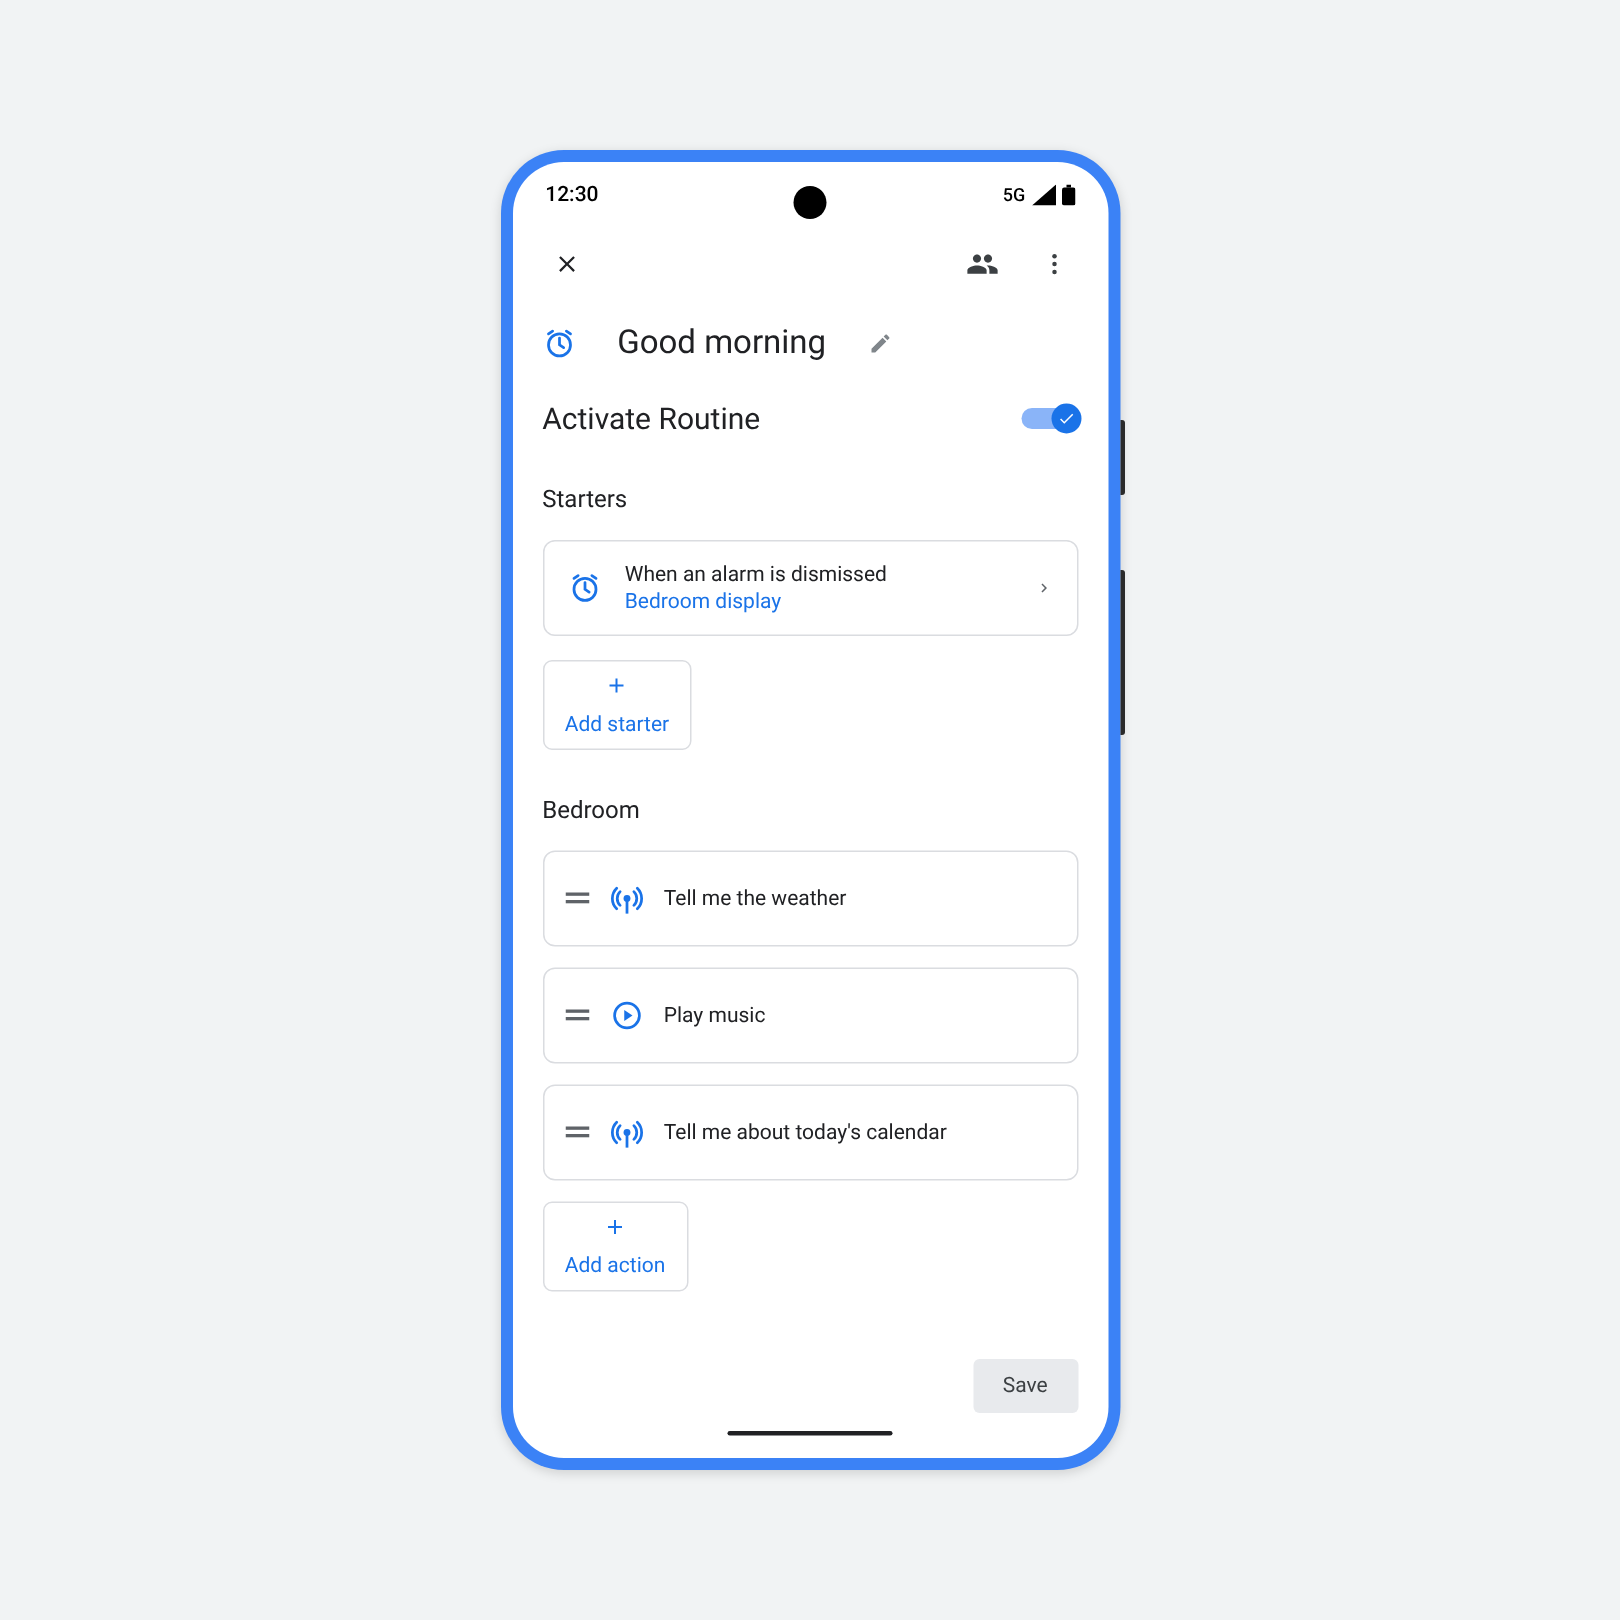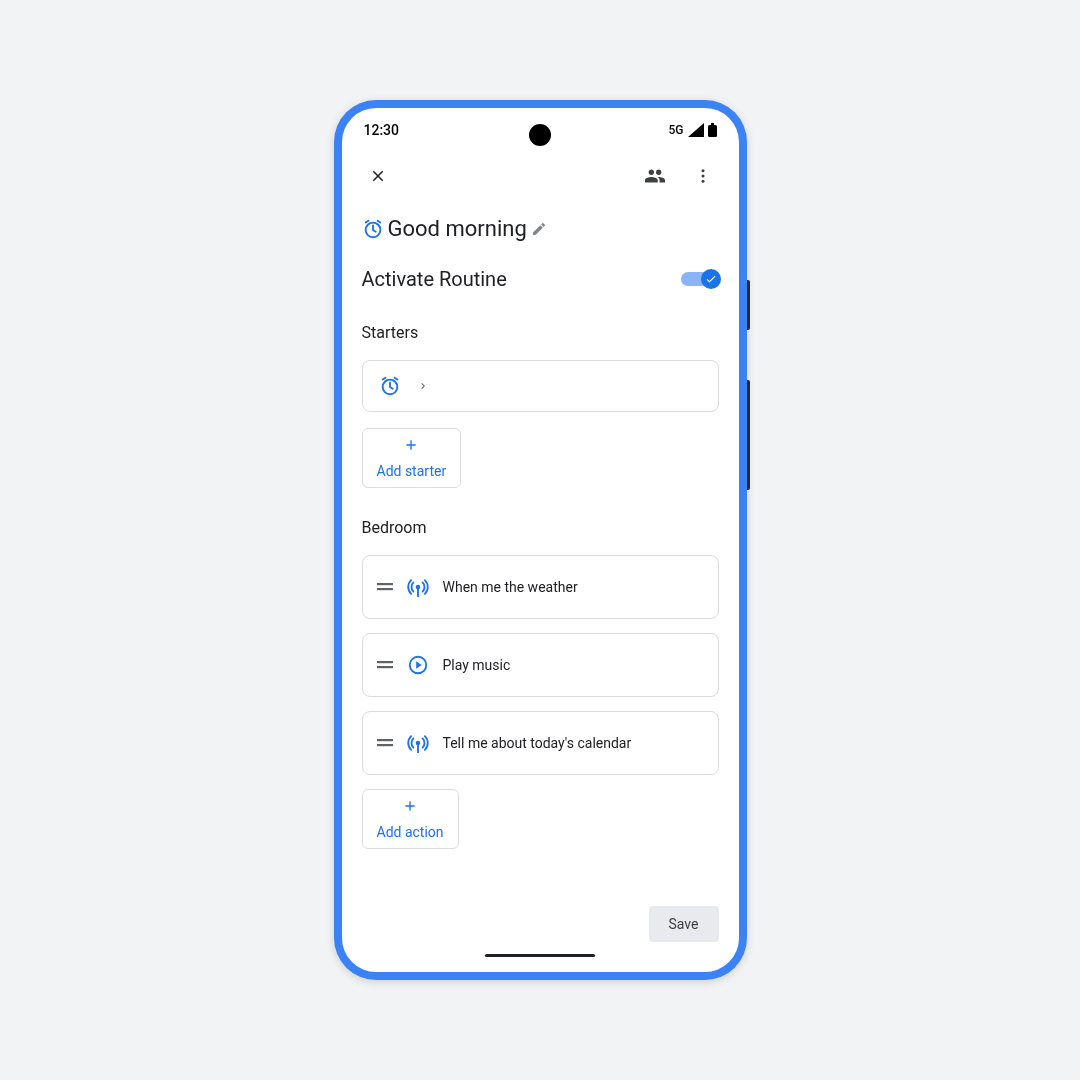--- a/index.html
+++ b/index.html
@@ -93,21 +93,21 @@
       color: #202124;
     }
     .content {
       flex: 1;
       padding: 16px 20px;
       overflow-y: auto;
     }
     .title-row {
       display: flex;
       align-items: center;
-      gap: 4px;
+      gap: 28px;
       margin-bottom: 26px;
     }
     .title-text {
       font-size: 22px;
       font-weight: 400;
       color: #202124;
     }
     .activate-row {
       display: flex;
       align-items: center;
@@ -301,20 +301,24 @@
       </div>
 
       <div class="section-label">Starters</div>
 
       <div class="starter-card">
         <svg width="22" height="22" viewBox="0 0 24 24">
           <circle cx="12" cy="13" r="8" fill="none" stroke="#1a73e8" stroke-width="2"></circle>
           <path d="M12 8v5l3 2" fill="none" stroke="#1a73e8" stroke-width="2" stroke-linecap="round"></path>
           <path d="M4 5l3-2M20 5l-3-2" fill="none" stroke="#1a73e8" stroke-width="2" stroke-linecap="round"></path>
         </svg>
+        <div class="starter-texts">
+          <span class="starter-title">When an alarm is dismissed</span>
+          <span class="starter-sub">Bedroom display</span>
+        </div>
         <svg width="12" height="12" viewBox="0 0 24 24">
             <path d="M8.59 16.59L13.17 12 8.59 7.41 10 6l6 6-6 6-1.41-1.41z" fill="#5f6368"></path>
           </svg>
       </div>
 
       <button class="add-btn">
         <svg width="16" height="16" viewBox="0 0 24 24">
             <path d="M19 13h-6v6h-2v-6H5v-2h6V5h2v6h6v2z" fill="#1a73e8"></path>
           </svg>
         <span>Add starter</span>
@@ -326,21 +330,21 @@
         <svg width="16" height="10" viewBox="0 0 16 10" style="cursor:grab">
             <rect x="0" y="1" width="16" height="2.2" fill="#5f6368"></rect>
             <rect x="0" y="6" width="16" height="2.2" fill="#5f6368"></rect>
           </svg>
         <svg width="22" height="22" viewBox="0 0 24 24">
           <circle cx="12" cy="12" r="2.5" fill="#1a73e8"></circle>
           <path d="M7 7a7 7 0 000 10M17 7a7 7 0 010 10" fill="none" stroke="#1a73e8" stroke-width="2" stroke-linecap="round"></path>
           <path d="M4.5 4.5a10.5 10.5 0 000 15M19.5 4.5a10.5 10.5 0 010 15" fill="none" stroke="#1a73e8" stroke-width="2" stroke-linecap="round"></path>
           <rect x="11" y="14" width="2" height="9" fill="#1a73e8"></rect>
         </svg>
-        <span class="action-label">When me the weather</span>
+        <span class="action-label">Tell me the weather</span>
       </div>
 
       <div class="action-card">
         <svg width="16" height="10" viewBox="0 0 16 10" style="cursor:grab">
             <rect x="0" y="1" width="16" height="2.2" fill="#5f6368"></rect>
             <rect x="0" y="6" width="16" height="2.2" fill="#5f6368"></rect>
           </svg>
         <svg width="22" height="22" viewBox="0 0 24 24">
           <circle cx="12" cy="12" r="9" fill="none" stroke="#1a73e8" stroke-width="2"></circle>
           <path d="M10 8l6 4-6 4z" fill="#1a73e8"></path>

